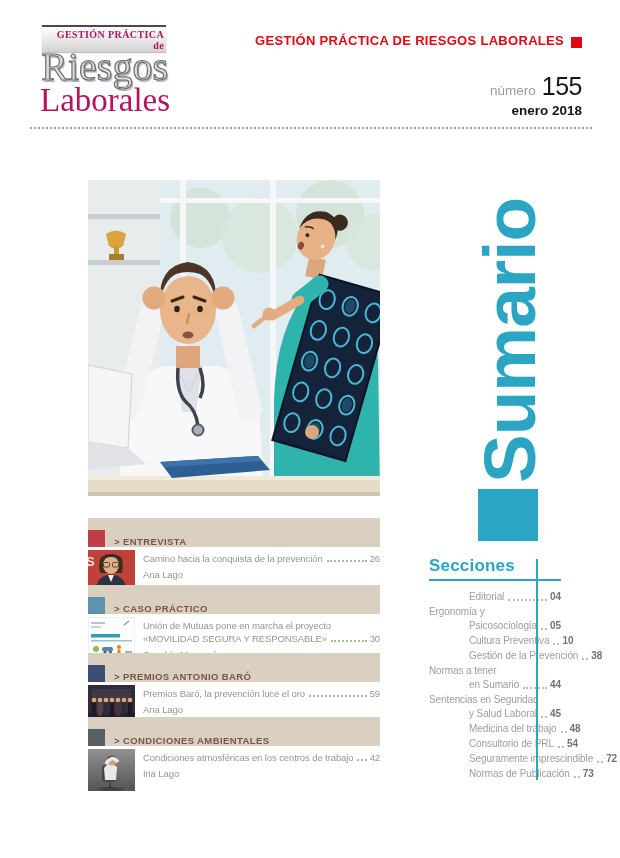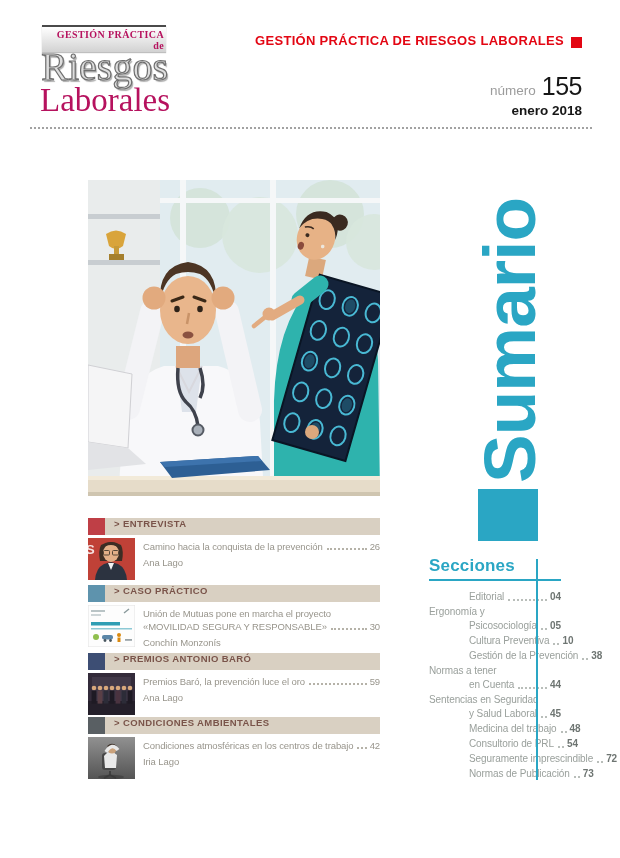--- a/index.html
+++ b/index.html
@@ -32,21 +32,21 @@
 
   
   .sumario-rotated{position:absolute;left:479px;top:483px;transform-origin:0 0;
     transform:rotate(-90deg);font-size:73px;font-weight:bold;letter-spacing:-1px;
     line-height:62px;white-space:nowrap;}
   .sumario-square{position:absolute;left:478px;top:489px;width:60px;height:52px;}
 
   
   .feature{position:absolute;left:88px;width:292px;}
   .f0{top:518px}.f1{top:585px}.f2{top:653px}.f3{top:717px}
-  .fbar{display:flex;align-items:flex-start;height:17px;background:#d9d0c2;}
+  .fbar{display:flex;align-items:flex-end;height:29px;background:#d9d0c2;}
   .fsq{width:17px;height:17px;flex:none;}
   .flabel{font-size:9.5px;font-weight:bold;color:#7a544a;letter-spacing:.4px;margin-left:9px;}
   .fbody{display:flex;margin-top:3px;}
   .fthumb{flex:none;margin-right:8px;}
   .ftext{flex:1;padding-top:2px;min-width:0;}
   .trow{display:flex;align-items:flex-end;font-size:9.5px;letter-spacing:-.1px;
         line-height:13px;color:#98958c;}
   .ftitle{white-space:nowrap;}
   .ftitle.l1{font-size:9.5px;letter-spacing:-.1px;line-height:13px;color:#98958c;}
   .leader{flex:1 1 auto;min-width:6px;height:0;border-bottom:2px dotted #b5b2a8;
@@ -378,21 +378,21 @@
         <div class="sec-row">
           <span class="sec-label">Gestión de la Prevención</span>
           <span class="leader"></span>
           <span class="sec-page">38</span>
         </div>
       </div>
 
       <div class="sec-entry">
         <div class="sec-line1">Normas a tener</div>
         <div class="sec-row">
-          <span class="sec-label">en Cuenta</span>
+          <span class="sec-label">en Sumario</span>
           <span class="leader"></span>
           <span class="sec-page">44</span>
         </div>
       </div>
 
       <div class="sec-entry">
         <div class="sec-line1">Sentencias en Seguridad</div>
         <div class="sec-row">
           <span class="sec-label">y Salud Laboral</span>
           <span class="leader"></span>

